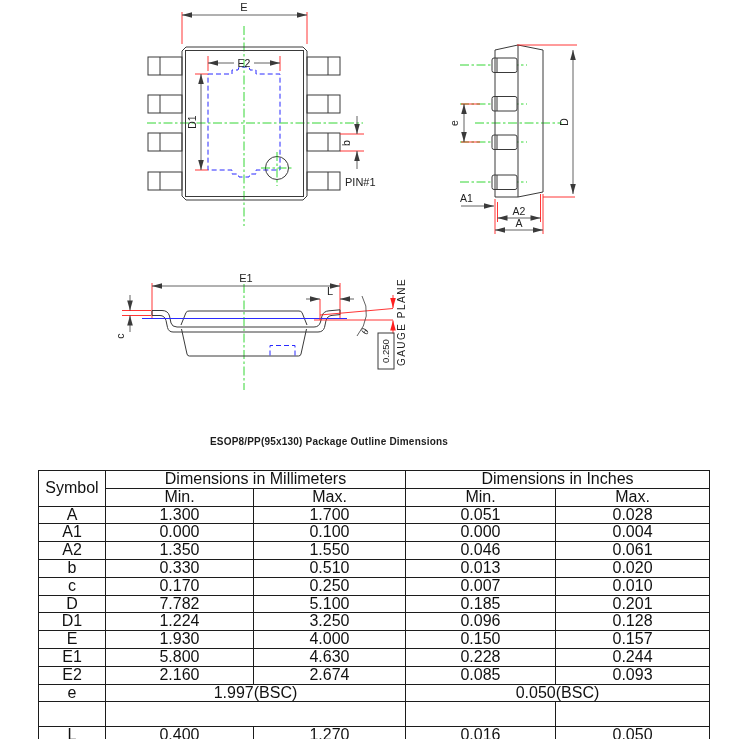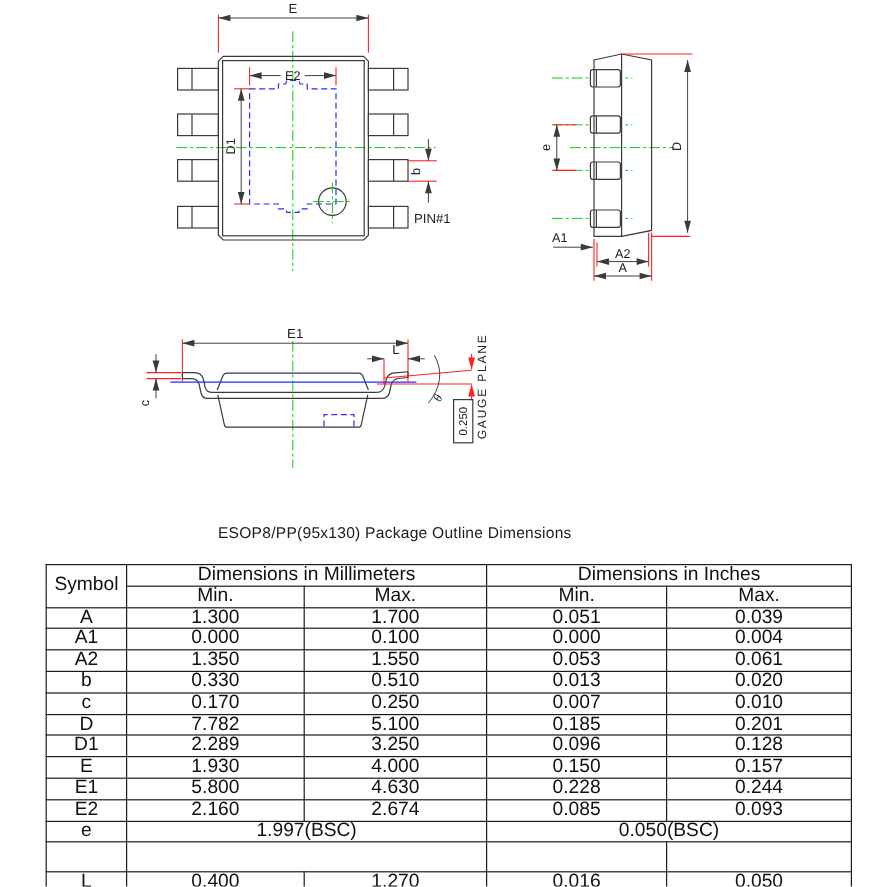--- a/index.html
+++ b/index.html
@@ -12,21 +12,21 @@
   .dim{stroke:#3a3a3a;stroke-width:0.8;fill:none;}
   .red{stroke:#ff1f1f;stroke-width:0.9;fill:none;}
   .cl{stroke:#00cc00;stroke-width:0.8;stroke-dasharray:9 2.5 2.5 2.5;fill:none;}
   .pad{stroke:#2a2aff;stroke-width:1;stroke-dasharray:5 3;fill:none;}
   .blu{stroke:#2a2aff;stroke-width:1;fill:none;}
   svg text{font-family:"Liberation Sans",sans-serif;font-size:10.5px;fill:#222;}
   svg text.big{font-size:11px;}
   svg text.it{font-style:italic;font-family:"Liberation Serif",serif;}
   
   .title{position:absolute;top:436px;left:0;width:658px;text-align:center;
-         font-size:13px;color:#1d1d1d;letter-spacing:0.2px;}
+         font-size:10px;color:#1d1d1d;letter-spacing:0.2px;font-weight:bold;}
   
   table.dims{position:absolute;left:38px;top:470px;border-collapse:collapse;
              table-layout:fixed;width:671px;font-size:16px;color:#111;
              border:1px solid #1c1c1c;border-bottom:2px solid #1c1c1c;}
   table.dims th,table.dims td{border:1px solid #1c1c1c;text-align:center;vertical-align:middle;
              font-weight:400;padding:0;height:15px;line-height:1.05;overflow:hidden;}
   table.dims tr.spacer td{height:24px;}
 </style>
 </head>
 <body>
@@ -227,34 +227,34 @@
         <th>Min.</th>
         <th>Max.</th>
       </tr>
     </thead>
     <tbody>
       <tr>
         <td>A</td>
         <td>1.300</td>
         <td>1.700</td>
         <td>0.051</td>
-        <td>0.039</td>
+        <td>0.028</td>
       </tr>
       <tr>
         <td>A1</td>
         <td>0.000</td>
         <td>0.100</td>
         <td>0.000</td>
         <td>0.004</td>
       </tr>
       <tr>
         <td>A2</td>
         <td>1.350</td>
         <td>1.550</td>
-        <td>0.053</td>
+        <td>0.046</td>
         <td>0.061</td>
       </tr>
       <tr>
         <td>b</td>
         <td>0.330</td>
         <td>0.510</td>
         <td>0.013</td>
         <td>0.020</td>
       </tr>
       <tr>
@@ -266,21 +266,21 @@
       </tr>
       <tr>
         <td>D</td>
         <td>7.782</td>
         <td>5.100</td>
         <td>0.185</td>
         <td>0.201</td>
       </tr>
       <tr>
         <td>D1</td>
-        <td>2.289</td>
+        <td>1.224</td>
         <td>3.250</td>
         <td>0.096</td>
         <td>0.128</td>
       </tr>
       <tr>
         <td>E</td>
         <td>1.930</td>
         <td>4.000</td>
         <td>0.150</td>
         <td>0.157</td>

